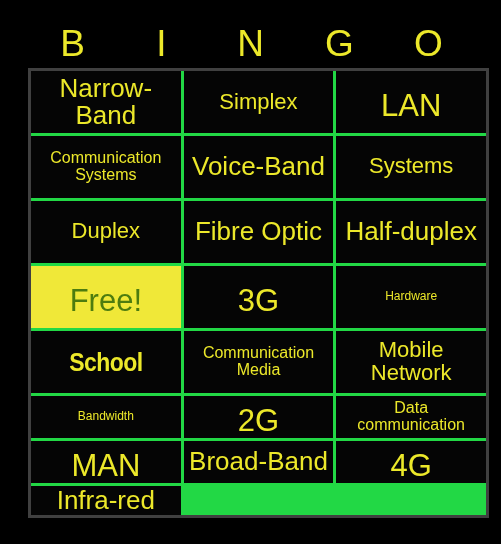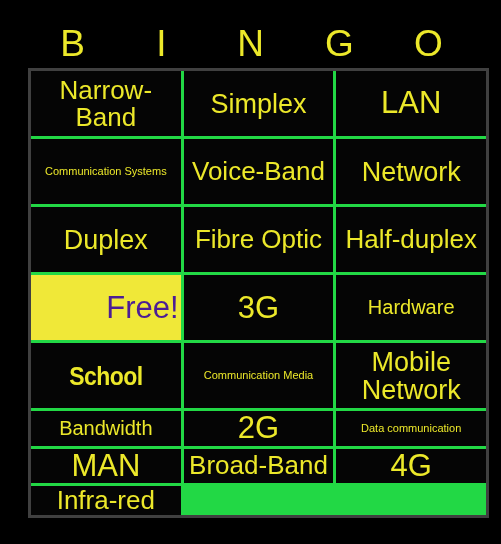--- a/index.html
+++ b/index.html
@@ -75,34 +75,33 @@
   .cell-text {
     color: #ece82a;
     line-height: 1.04;
     display: block;
     width: 100%;
     word-break: break-word;
     font-family: "Liberation Sans", sans-serif;
   }
 
   
-  .sz-xl  .cell-text { font-size: 31px; }
+  .sz-xl  .cell-text { font-size: 31px; margin-top: 8px; }
   .sz-lg  .cell-text { font-size: 26px; }
-  .sz-md  .cell-text { font-size: 27px; }
-  .sz-sm  .cell-text { font-size: 20px; }
-  .sz-xs  .cell-text { font-size: 11px; }
+  .sz-md  .cell-text { font-size: 22px; }
+  .sz-sm  .cell-text { font-size: 12px; }
+  .sz-xs  .cell-text { font-size: 16px; }
 
   
   .cell.free {
     background: #f0e838;
   }
   .cell.free .cell-text {
-    color: #4c1d95;
+    color: #4d7c0f;
     font-size: 31px;
-    text-align: right;
   }
 
   
   .cell.logo .cell-text {
     color: #ece82a;
     font-size: 25px;
     font-weight: bold;
     letter-spacing: -0.6px;
     transform: scaleX(0.92);
   }
@@ -130,21 +129,21 @@
       <div class="cell sz-xl">
         <span class="cell-text">LAN</span>
       </div>
       <div class="cell sz-xs">
         <span class="cell-text">Communication Systems</span>
       </div>
       <div class="cell sz-lg">
         <span class="cell-text">Voice-Band</span>
       </div>
       <div class="cell sz-md">
-        <span class="cell-text">Network</span>
+        <span class="cell-text">Systems</span>
       </div>
       <div class="cell sz-md">
         <span class="cell-text">Duplex</span>
       </div>
       <div class="cell sz-lg">
         <span class="cell-text">Fibre Optic</span>
       </div>
       <div class="cell sz-lg">
         <span class="cell-text">Half-duplex</span>
       </div>

